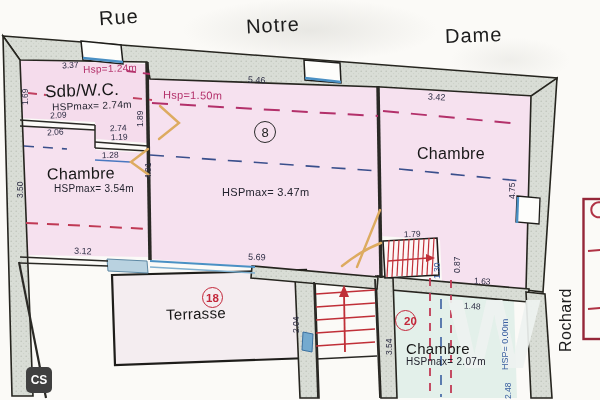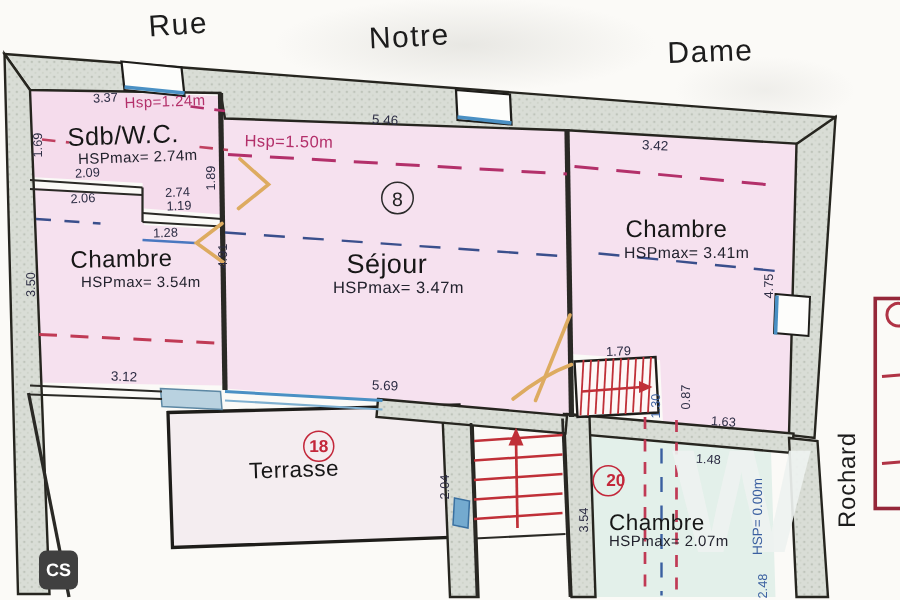--- a/index.html
+++ b/index.html
@@ -157,27 +157,25 @@
   <div class="lbl" style="left:445px;top:24px;font-size:20px;color:#1c1c1c;transform:rotate(-2deg);letter-spacing:1px;">Dame</div>
   <div class="lbl" style="left:557px;top:352px;font-size:16px;color:#1c1c1c;transform:rotate(-90deg);transform-origin:left top;letter-spacing:.5px;">Rochard</div>
 
   <div class="lbl room-name" style="left:45px;top:81px;font-size:17px;transform:rotate(-2deg);">Sdb/W.C.</div>
   <div class="lbl" style="left:52px;top:100px;font-size:10px;transform:rotate(-2deg);">HSPmax= 2.74m</div>
   <div class="lbl magenta" style="left:83px;top:63px;font-size:10px;transform:rotate(-2deg);">Hsp=1.24m</div>
 
   <div class="lbl room-name" style="left:47px;top:165px;font-size:16px;transform:rotate(-1deg);">Chambre</div>
   <div class="lbl" style="left:54px;top:183px;font-size:10px;">HSPmax= 3.54m</div>
 
-  <div class="lbl room-name" style="left:231px;top:166px;font-size:18px;">Séjour</div>
   <div class="lbl" style="left:222px;top:186px;font-size:11px;">HSPmax= 3.47m</div>
   <div class="lbl magenta" style="left:163px;top:89px;font-size:11px;transform:rotate(1deg);">Hsp=1.50m</div>
   <div class="circ circ-black" style="left:254px;top:121px;">8</div>
 
   <div class="lbl room-name" style="left:417px;top:145px;font-size:16px;">Chambre</div>
-  <div class="lbl" style="left:416px;top:163px;font-size:10.5px;">HSPmax= 3.41m</div>
 
   <div class="lbl room-name" style="left:166px;top:305px;font-size:15px;transform:rotate(-2deg);">Terrasse</div>
   <div class="circ circ-red" style="left:202px;top:287px;">18</div>
 
   <div class="lbl room-name" style="left:406px;top:340px;font-size:15px;">Chambre</div>
   <div class="lbl" style="left:406px;top:356px;font-size:10px;">HSPmax= 2.07m</div>
   <div class="circ circ-red" style="left:395px;top:310px;padding-left:10px;">20</div>
   <div class="dim dim-v blue" style="left:500px;top:370px;font-size:9px;">HSP= 0.00m</div>
 
   <div class="dim" style="left:62px;top:60px;transform:rotate(-3deg);font-size:8.5px;">3.37</div>

